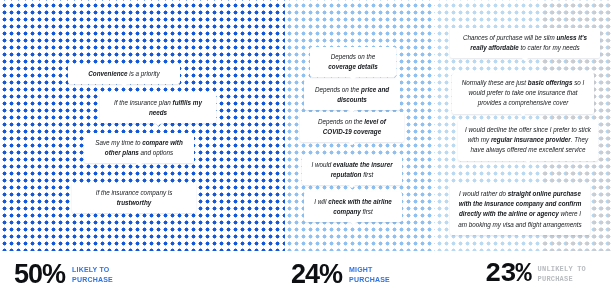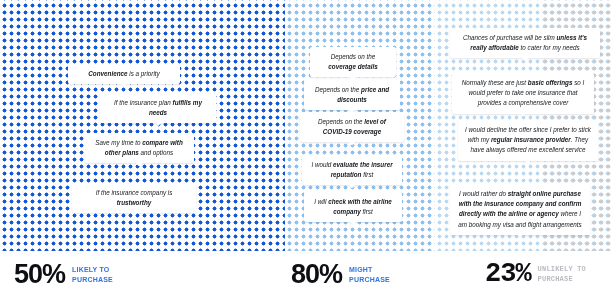--- a/index.html
+++ b/index.html
@@ -132,21 +132,21 @@
 
   <div class="stats">
 
     <div class="stat" id="stat-likely">
       <span class="stat-pct">50%</span>
       <span class="stat-label">LIKELY TO
 PURCHASE</span>
     </div>
 
     <div class="stat" id="stat-might">
-      <span class="stat-pct">80%</span>
+      <span class="stat-pct">24%</span>
       <span class="stat-label">MIGHT
 PURCHASE</span>
     </div>
 
     <div class="stat" id="stat-unlikely">
       <span class="stat-pct">23%</span>
       <span class="stat-label">UNLIKELY TO
 PURCHASE</span>
     </div>
 

